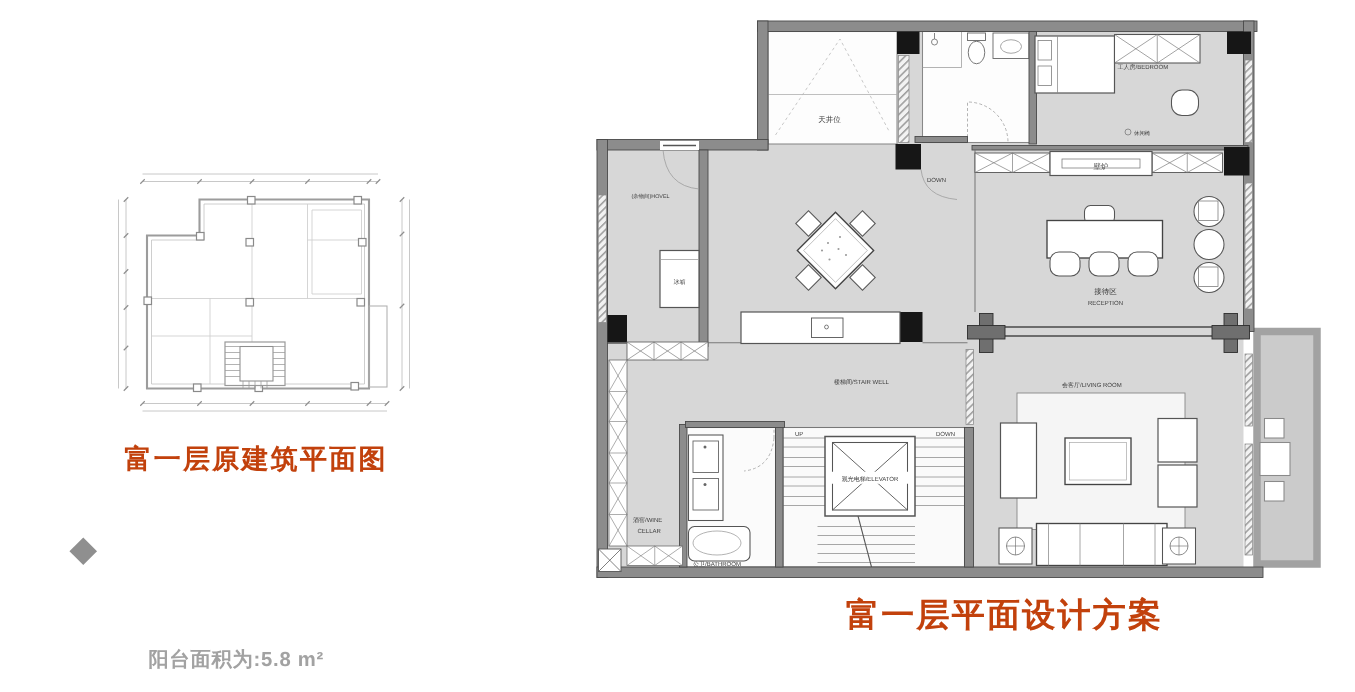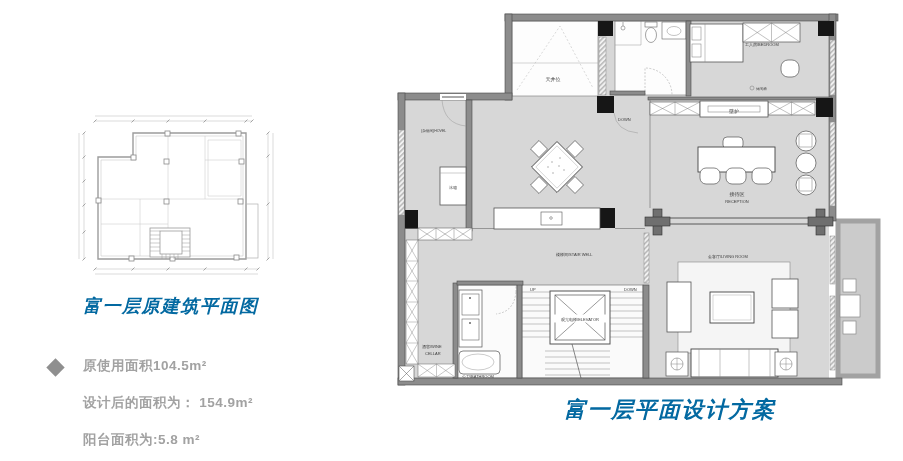--- a/index.html
+++ b/index.html
@@ -1,23 +1,23 @@
 <!DOCTYPE html>
 <html><head>
 <meta charset="utf-8">
 <style>
   html,body{margin:0;padding:0;background:#fff;}
   .stage{position:relative;width:903px;height:461px;background:#ffffff;overflow:hidden;
          font-family:"Liberation Sans","DejaVu Sans",sans-serif;}
   .abs{position:absolute;}
-  .plan-title{position:absolute;font-weight:bold;color:#0369a1;letter-spacing:1.5px;white-space:nowrap;font-style:italic;}
+  .plan-title{position:absolute;font-weight:bold;color:#c2410c;letter-spacing:1.5px;white-space:nowrap;}
   .title-left{left:83px;top:294px;font-size:18px;}
   .title-right{left:564px;top:395px;font-size:22px;}
   .area-line{position:absolute;left:83px;font-weight:bold;color:#a2a2a2;font-size:13.5px;letter-spacing:0.5px;white-space:nowrap;}
-  .l1{top:357px;} .l2{top:394px;} .l3{top:431px;}
+  .l1{top:357px;} .l2{top:394px;} .l3{top:431px;margin-left:16px;}
   .diamond{position:absolute;left:49px;top:361px;width:13px;height:13px;background:#8f8f8f;transform:rotate(45deg);}
   svg text{font-family:"Liberation Sans","DejaVu Sans",sans-serif;fill:#3c3c3c;}
   .lbl{font-size:5px;}
   .lbl-sm{font-size:4px;}
   .lbl-xs{font-size:3.6px;}
 </style>
 </head>
 <body>
 
 <div class="stage">
@@ -58,22 +58,20 @@
       <path d="M95,121 H252 M95,116 H252 M95,269 H258 M95,274 H258 M84,133 V259 M79,133 V259 M268,133 V259 M273,133 V259"></path>
       <path stroke="#8f8f8f" stroke-width="0.8" d="M93.5,122.5 96.5,119.5 M131.5,122.5 134.5,119.5 M166.5,122.5 169.5,119.5 M203.5,122.5 206.5,119.5 M244.5,122.5 247.5,119.5 M250.5,122.5 253.5,119.5
         M93.5,270.5 96.5,267.5 M131.5,270.5 134.5,267.5 M166.5,270.5 169.5,267.5 M203.5,270.5 206.5,267.5 M244.5,270.5 247.5,267.5 M256.5,270.5 259.5,267.5
         M82.5,134.5 85.5,131.5 M82.5,158.5 85.5,155.5 M82.5,182.5 85.5,179.5 M82.5,206.5 85.5,203.5 M82.5,233.5 85.5,230.5 M82.5,260.5 85.5,257.5
         M266.5,134.5 269.5,131.5 M266.5,157.5 269.5,154.5 M266.5,205.5 269.5,202.5 M266.5,260.5 269.5,257.5"></path>
     </g>
   </svg>
 
   <div class="plan-title title-left">富一层原建筑平面图</div>
   <div class="diamond"></div>
-  <div class="area-line l1">原使用面积104.5m²</div>
-  <div class="area-line l2">设计后的面积为： 154.9m²</div>
   <div class="area-line l3">阳台面积为:5.8 m²</div>
 
   <svg class="abs" style="left:390px;top:0" width="513" height="392" viewBox="390 0 513 392">
     <defs>
       <pattern id="win" width="3.5" height="3.5" patternUnits="userSpaceOnUse" patternTransform="rotate(45)">
         <rect width="3.5" height="3.5" fill="#f2f2f2"></rect>
         <line x1="1.7" y1="0" x2="1.7" y2="3.5" stroke="#909090" stroke-width="0.9"></line>
       </pattern>
     </defs>
 

